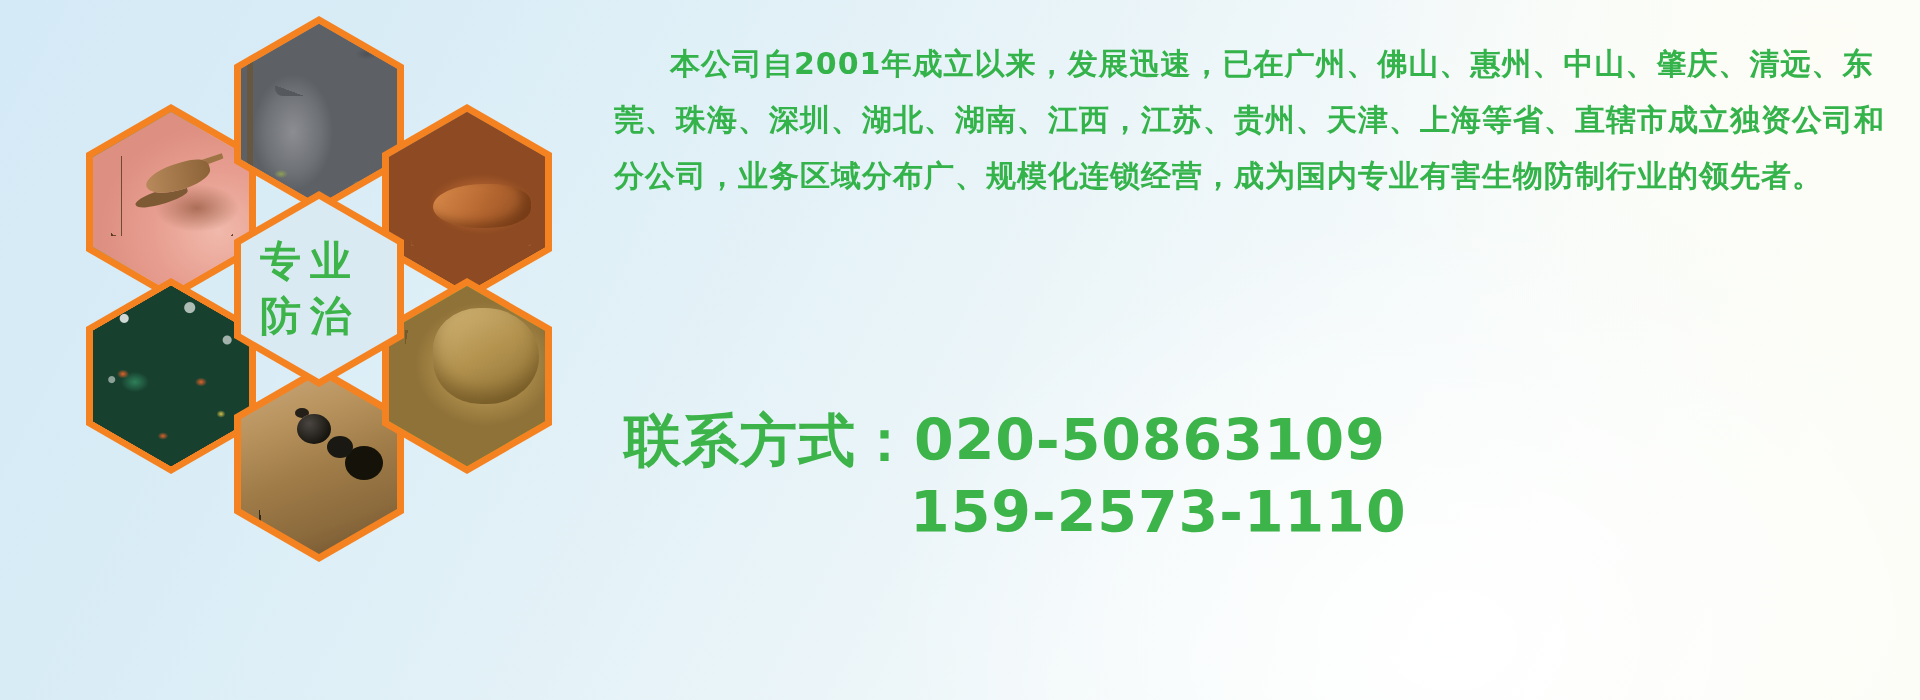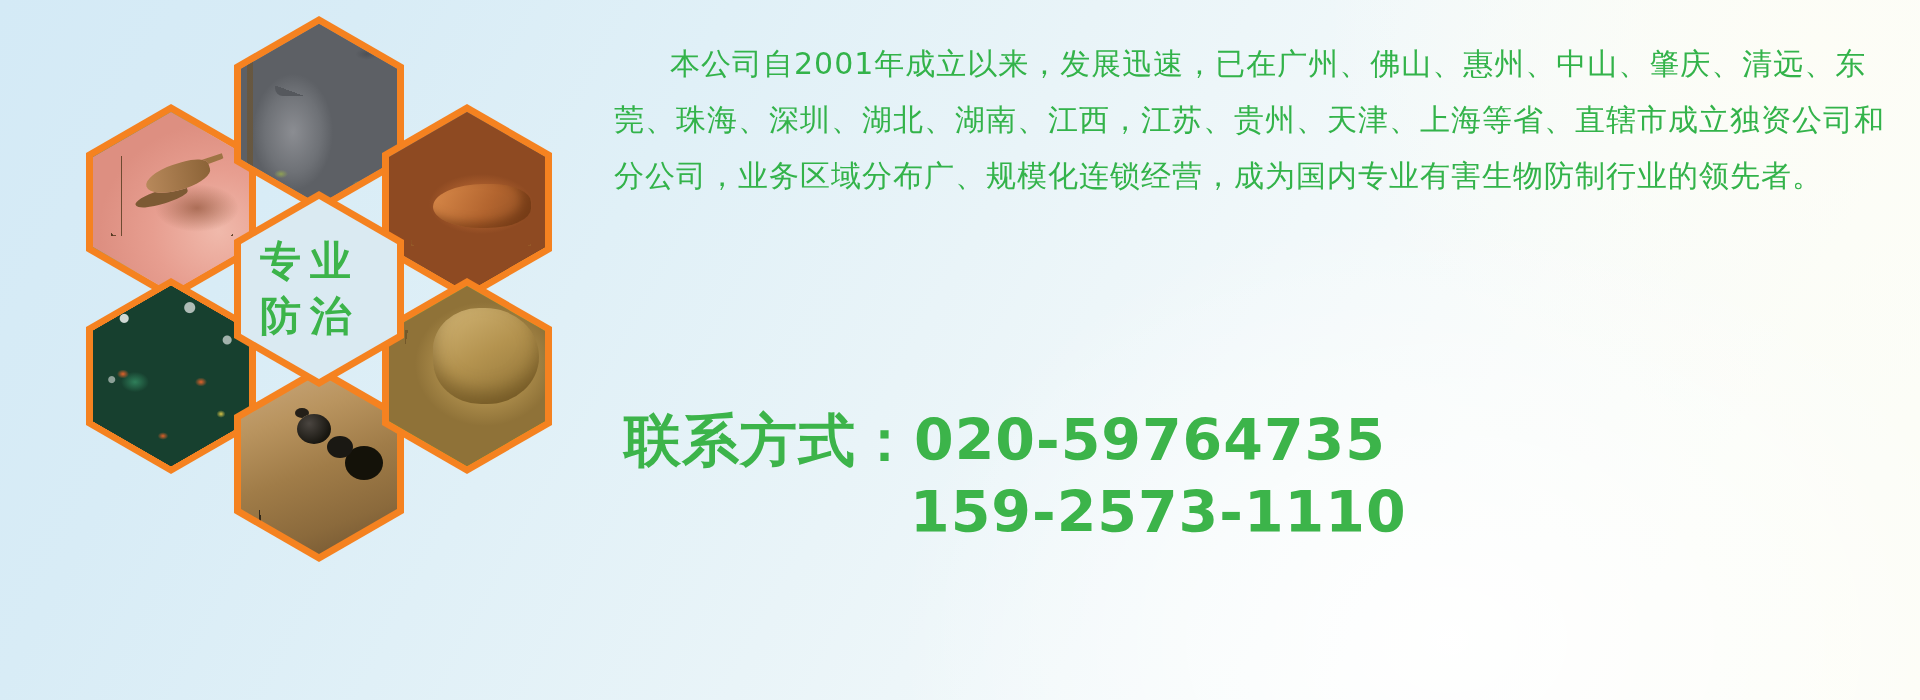--- a/index.html
+++ b/index.html
@@ -188,21 +188,21 @@
     content:"";position:absolute;left:16px;top:44px;width:130px;height:112px;
     background:
       linear-gradient(52deg,rgba(120,92,44,.92) 0 3px,rgba(0,0,0,0) 3px),
       linear-gradient(-40deg,rgba(120,92,44,.9) 0 3px,rgba(0,0,0,0) 3px),
       linear-gradient(100deg,rgba(110,84,40,.85) 0 3px,rgba(0,0,0,0) 3px);
   }
 
   
   #intro{
     position:absolute;left:614px;top:36px;width:1296px;
-    color:#33b34a;font-weight:normal;
+    color:#33b34a;font-weight:bold;
     font-size:30px;line-height:56px;letter-spacing:1px;
     font-family:"DejaVu Sans","Liberation Sans",sans-serif;
     text-indent:56px;
   }
   #contact{
     position:absolute;left:624px;top:404px;width:1240px;
     color:#3cb44a;font-weight:bold;
     font-size:57px;line-height:72px;letter-spacing:1px;
     font-family:"DejaVu Sans","Liberation Sans",sans-serif;
   }
@@ -258,17 +258,17 @@
 
     <div class="center-label">
       <span>专业</span>
       <span>防治</span>
     </div>
   </div>
 
   <div id="intro">本公司自2001年成立以来，发展迅速，已在广州、佛山、惠州、中山、肇庆、清远、东莞、珠海、深圳、湖北、湖南、江西，江苏、贵州、天津、上海等省、直辖市成立独资公司和分公司，业务区域分布广、规模化连锁经营，成为国内专业有害生物防制行业的领先者。</div>
 
   <div id="contact">
-    <span class="line1">联系方式：020-59764735</span>
+    <span class="line1">联系方式：020-50863109</span>
     <span class="line2">159-2573-1110</span>
   </div>
 
 </div>
 
 </body></html>

